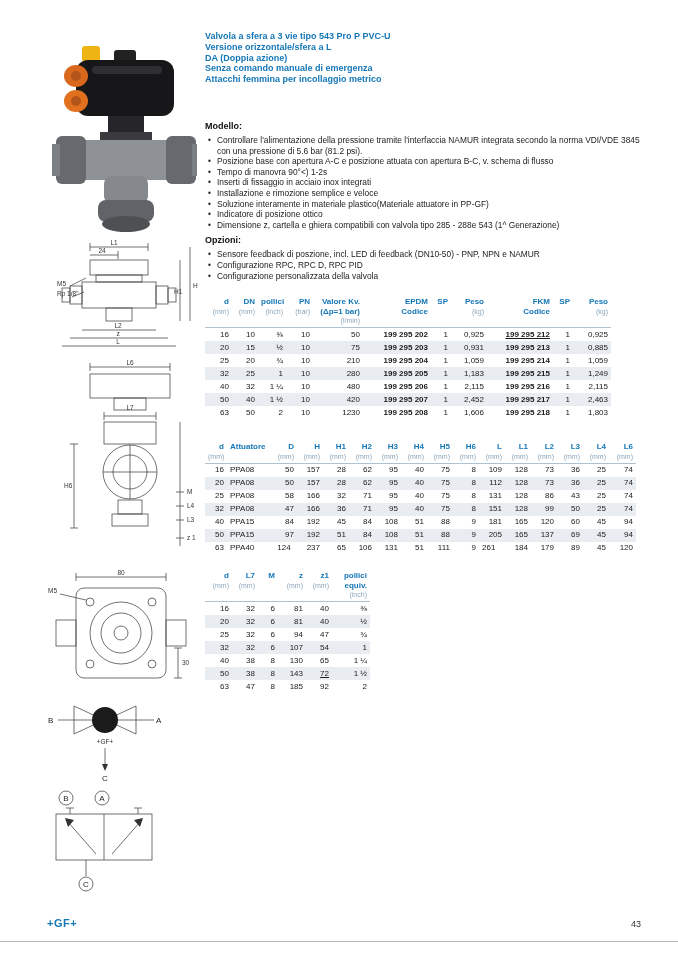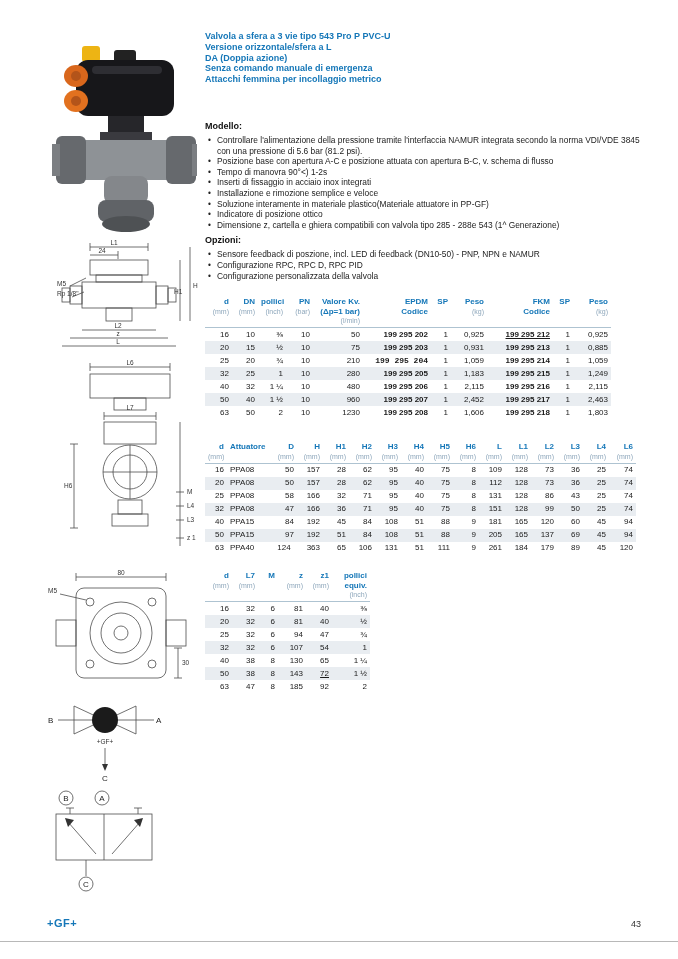--- a/index.html
+++ b/index.html
@@ -308,21 +308,21 @@
           <td class="bold" style="text-align: right;">199 295 213</td>
           <td style="text-align: right;">1</td>
           <td style="text-align: right;">0,885</td>
         </tr>
         <tr>
           <td style="text-align: right;">25</td>
           <td style="text-align: right;">20</td>
           <td style="text-align: right;">¾</td>
           <td style="text-align: right;">10</td>
           <td style="text-align: right;">210</td>
-          <td class="bold" style="text-align: right; font-family: Liberation Mono, monospace;">199 295 204</td>
+          <td class="bold" style="text-align: right;">199 295 204</td>
           <td style="text-align: right;">1</td>
           <td style="text-align: right;">1,059</td>
           <td class="bold" style="text-align: right;">199 295 214</td>
           <td style="text-align: right;">1</td>
           <td style="text-align: right;">1,059</td>
         </tr>
         <tr class="alt">
           <td style="text-align: right;">32</td>
           <td style="text-align: right;">25</td>
           <td style="text-align: right;">1</td>
@@ -346,21 +346,21 @@
           <td style="text-align: right;">2,115</td>
           <td class="bold" style="text-align: right;">199 295 216</td>
           <td style="text-align: right;">1</td>
           <td style="text-align: right;">2,115</td>
         </tr>
         <tr class="alt">
           <td style="text-align: right;">50</td>
           <td style="text-align: right;">40</td>
           <td style="text-align: right;">1 ½</td>
           <td style="text-align: right;">10</td>
-          <td style="text-align: right;">960</td>
+          <td style="text-align: right;">420</td>
           <td class="bold" style="text-align: right;">199 295 207</td>
           <td style="text-align: right;">1</td>
           <td style="text-align: right;">2,452</td>
           <td class="bold" style="text-align: right;">199 295 217</td>
           <td style="text-align: right;">1</td>
           <td style="text-align: right;">2,463</td>
         </tr>
         <tr>
           <td style="text-align: right;">63</td>
           <td style="text-align: right;">50</td>
@@ -550,28 +550,28 @@
           <td style="text-align: right;">165</td>
           <td style="text-align: right;">137</td>
           <td style="text-align: right;">69</td>
           <td style="text-align: right;">45</td>
           <td style="text-align: right;">94</td>
         </tr>
         <tr>
           <td style="text-align: right;">63</td>
           <td style="text-align: left;">PPA40</td>
           <td style="text-align: center;">124</td>
-          <td style="text-align: right;">363</td>
+          <td style="text-align: right;">237</td>
           <td style="text-align: right;">65</td>
           <td style="text-align: right;">106</td>
           <td style="text-align: right;">131</td>
           <td style="text-align: right;">51</td>
           <td style="text-align: right;">111</td>
           <td style="text-align: right;">9</td>
-          <td style="text-align: right;">261</td>
+          <td style="">261</td>
           <td style="text-align: right;">184</td>
           <td style="text-align: right;">179</td>
           <td style="text-align: right;">89</td>
           <td style="text-align: right;">45</td>
           <td style="text-align: right;">120</td>
         </tr>
       </tbody>
     </table>
   <table class="tbl t-dims2">
       <thead>

